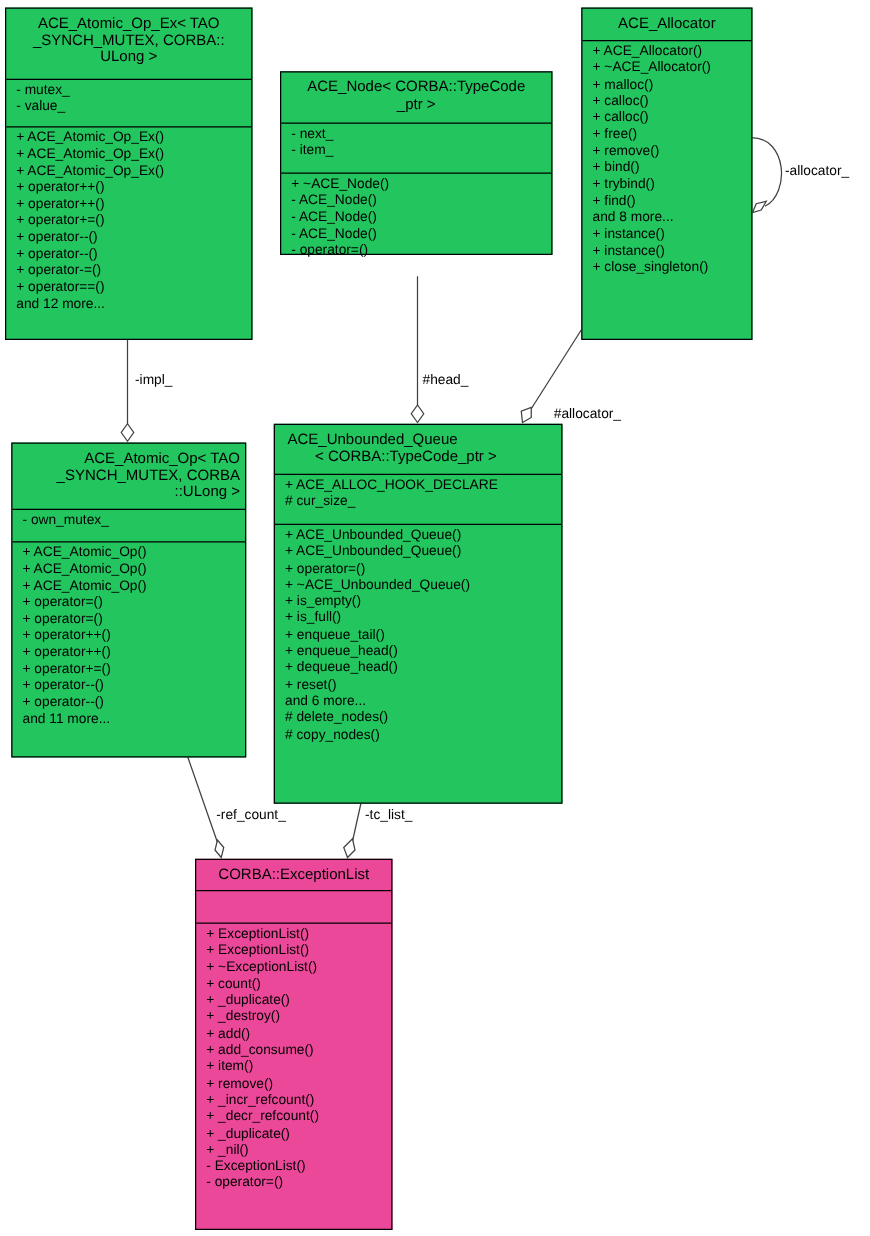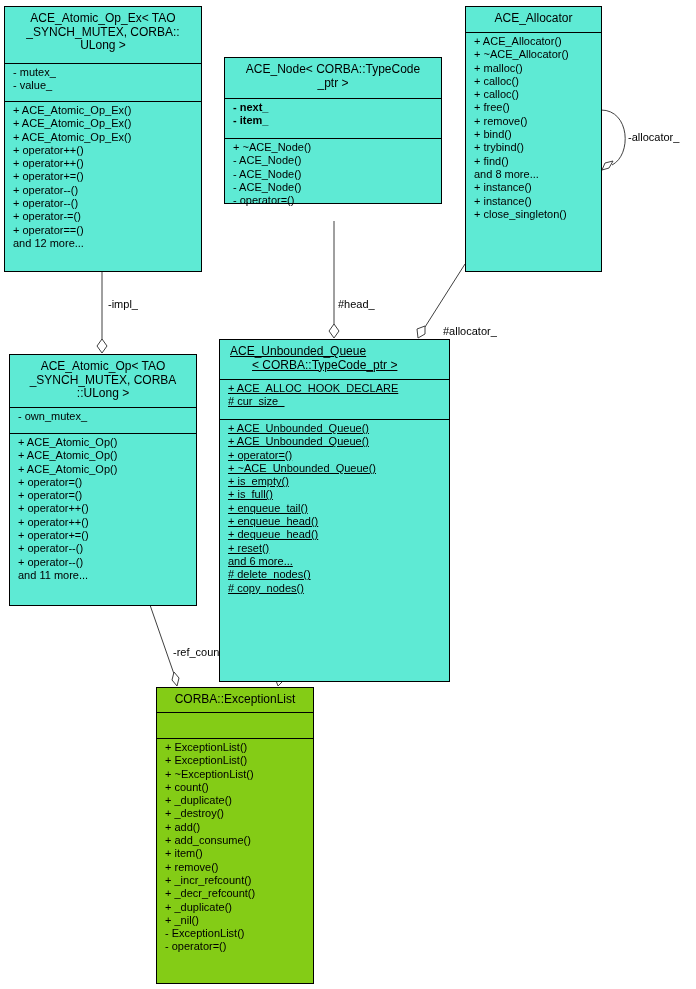--- a/index.html
+++ b/index.html
@@ -1,19 +1,19 @@
 <!DOCTYPE html>
 <html><head>
 <meta charset="utf-8">
 <style>
   html, body { margin:0; padding:0; background:#ffffff; }
   body { width:696px; height:989px; position:relative; overflow:hidden;
          font-family:"Liberation Sans", "DejaVu Sans", sans-serif; color:#000; }
-  .cls { position:absolute; border:1px solid #000; background:#5eead4; box-sizing:border-box; }
-  .cls.focus { background:#84cc16; }
+  .cls { position:absolute; border:1px solid #000; background:#22c55e; box-sizing:border-box; }
+  .cls.focus { background:#ec4899; }
   .sec { border-bottom:1px solid #000; box-sizing:border-box; padding:2px 4px 2px 8px; }
   .sec:last-child { border-bottom:none; }
   .hdr { text-align:center; font-size:12px; line-height:13.5px; padding:5px 4px 4px 4px; }
   .row { font-size:11px; line-height:13.3px; white-space:nowrap; }
   svg.edges { position:absolute; left:0; top:0; }
   .lbl { position:absolute; font-size:11px; white-space:nowrap; }
 </style>
 </head>
 <body>
 
@@ -68,21 +68,21 @@
       <div class="row">+ operator==()</div>
       <div class="row">and 12 more...</div>
     </div>
 </div>
 
 <div class="cls" id="box-ace-node" style="left:224px;top:57px;width:218px;height:147px;">
   <div class="sec hdr" style="height:41px;">
       <div class="tline">ACE_Node&lt; CORBA::TypeCode</div>
       <div class="tline">_ptr &gt;</div>
     </div>
-  <div class="sec" style="height:40px;font-weight:bold;">
+  <div class="sec" style="height:40px;">
       <div class="row">- next_</div>
       <div class="row">- item_</div>
     </div>
   <div class="sec">
       <div class="row">+ ~ACE_Node()</div>
       <div class="row">- ACE_Node()</div>
       <div class="row">- ACE_Node()</div>
       <div class="row">- ACE_Node()</div>
       <div class="row">- operator=()</div>
     </div>
@@ -104,21 +104,21 @@
       <div class="row">+ trybind()</div>
       <div class="row">+ find()</div>
       <div class="row">and 8 more...</div>
       <div class="row">+ instance()</div>
       <div class="row">+ instance()</div>
       <div class="row">+ close_singleton()</div>
     </div>
 </div>
 
 <div class="cls" id="box-atomic-op" style="left:9px;top:354px;width:188px;height:252px;">
-  <div class="sec hdr" style="height:53px;">
+  <div class="sec hdr" style="height:53px;text-align:right;">
       <div class="tline">ACE_Atomic_Op&lt; TAO</div>
       <div class="tline">_SYNCH_MUTEX, CORBA</div>
       <div class="tline">::ULong &gt;</div>
     </div>
   <div class="sec" style="height:26px;">
       <div class="row">- own_mutex_</div>
     </div>
   <div class="sec">
       <div class="row">+ ACE_Atomic_Op()</div>
       <div class="row">+ ACE_Atomic_Op()</div>
@@ -127,21 +127,21 @@
       <div class="row">+ operator=()</div>
       <div class="row">+ operator++()</div>
       <div class="row">+ operator++()</div>
       <div class="row">+ operator+=()</div>
       <div class="row">+ operator--()</div>
       <div class="row">+ operator--()</div>
       <div class="row">and 11 more...</div>
     </div>
 </div>
 
-<div class="cls" id="box-unbounded-queue" style="left:219px;top:339px;width:231px;height:343px;text-decoration:underline;">
+<div class="cls" id="box-unbounded-queue" style="left:219px;top:339px;width:231px;height:304px;">
   <div class="sec hdr" style="height:40px;text-align:left;padding-left:10px;">
       <div class="tline">ACE_Unbounded_Queue</div>
       <div class="tline" style="padding-left: 22px;">&lt; CORBA::TypeCode_ptr &gt;</div>
     </div>
   <div class="sec" style="height:40px;">
       <div class="row">+ ACE_ALLOC_HOOK_DECLARE</div>
       <div class="row"># cur_size_</div>
     </div>
   <div class="sec">
       <div class="row">+ ACE_Unbounded_Queue()</div>

